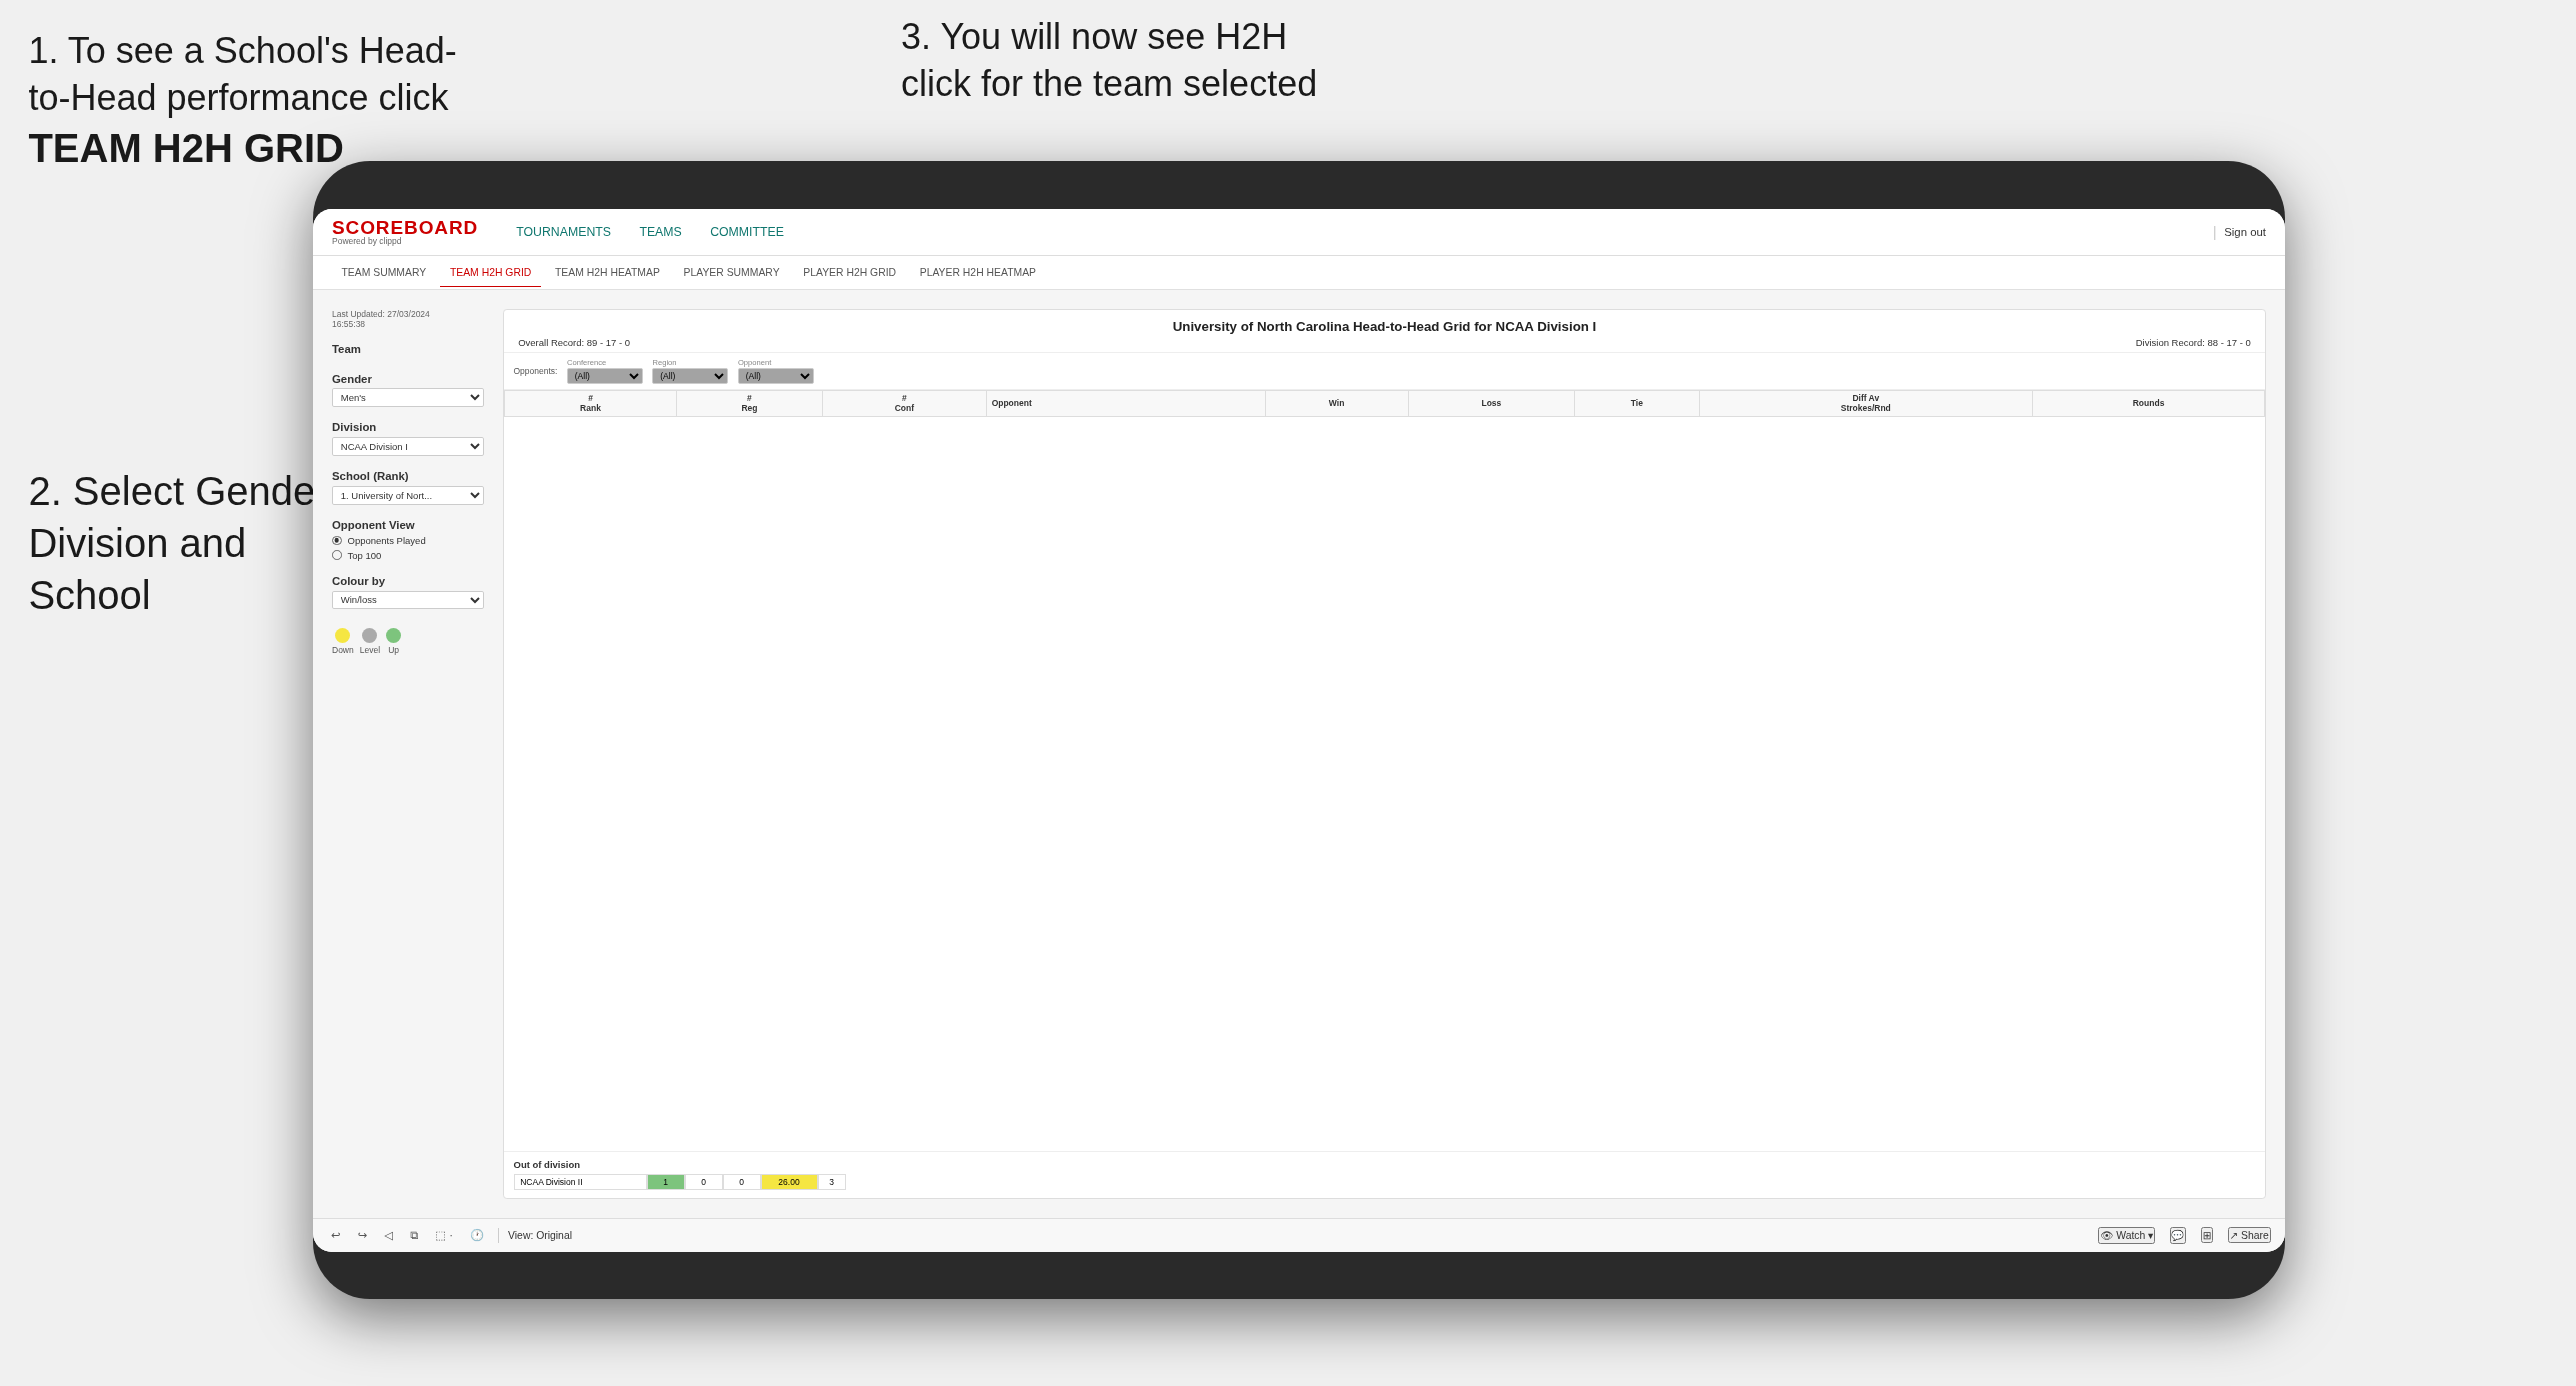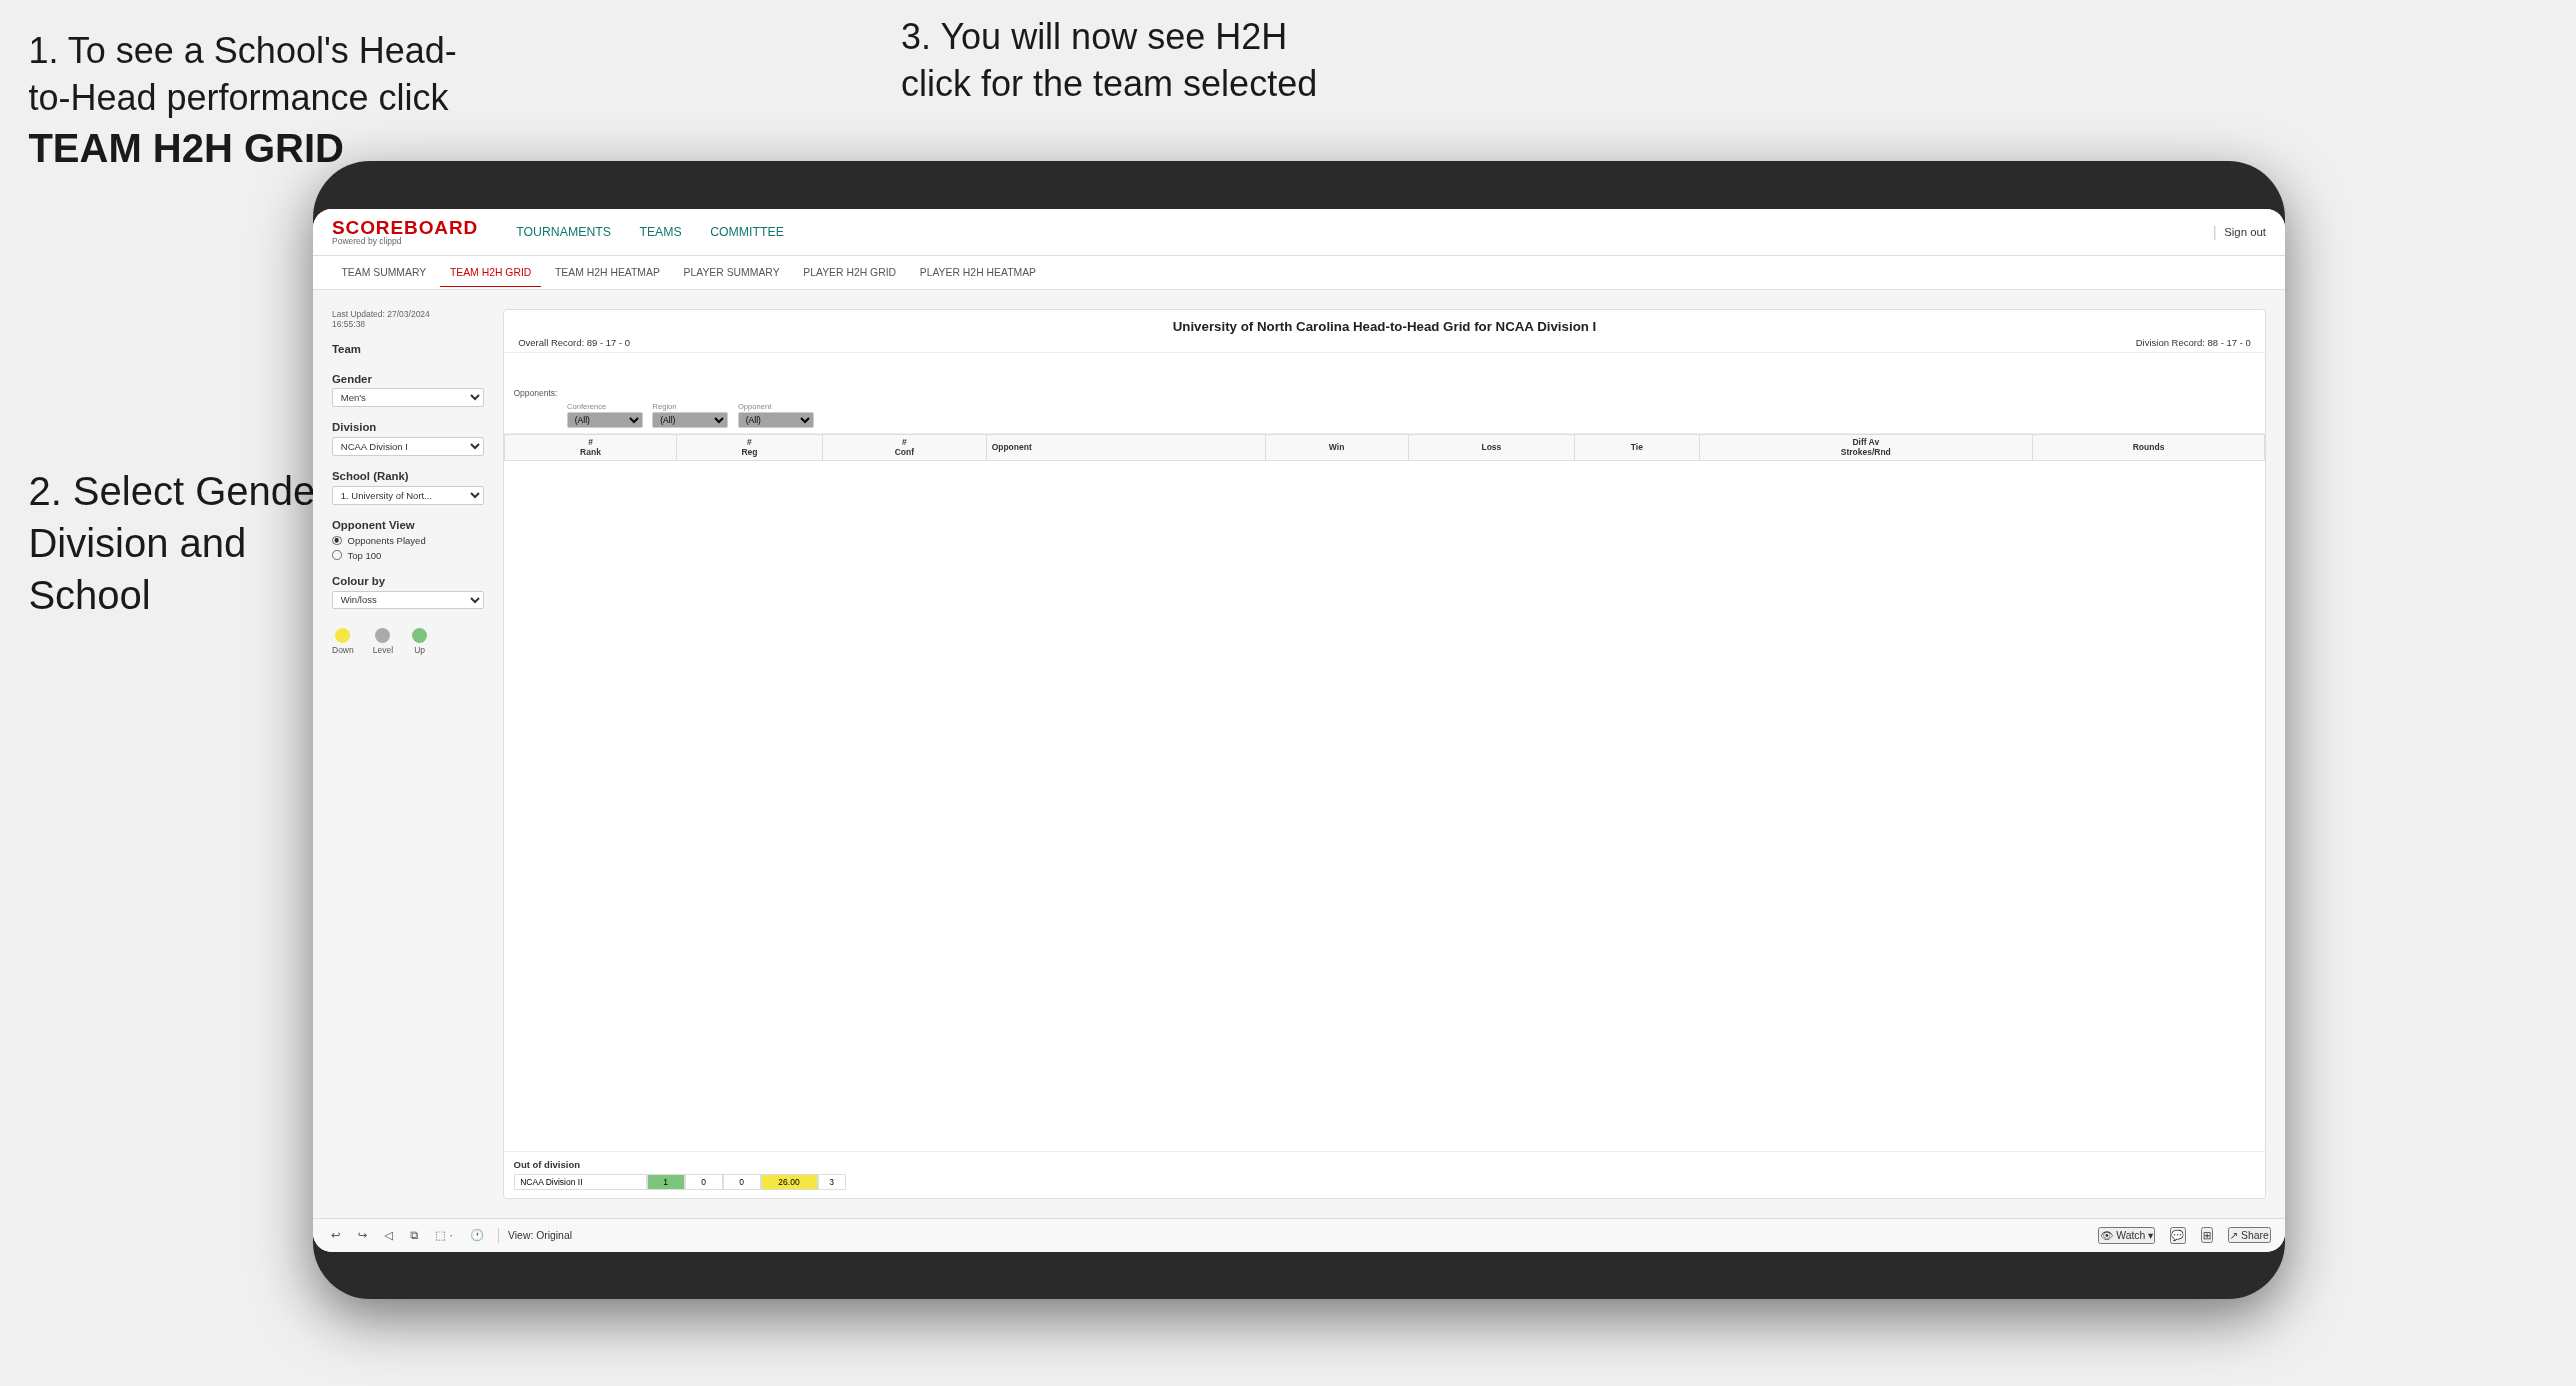--- a/index.html
+++ b/index.html
@@ -223,21 +223,21 @@
       height: 4.7px;
       background: #333;
       border-radius: 50%;
       top: 50%;
       left: 50%;
       transform: translate(-50%, -50%);
     }
 
     .colour-legend {
       display: flex;
-      gap: 19px;
+      gap: 6px;
       align-items: center;
       margin-top: 4.7px;
     }
 
     .colour-dot {
       width: 15px;
       height: 15px;
       border-radius: 50%;
     }
 
@@ -284,21 +284,20 @@
       padding: 4.7px 9.5px;
       border-bottom: 0.9px solid #eee;
       align-items: center;
       flex-shrink: 0;
     }
 
     .filter-group {
       display: flex;
       flex-direction: column;
       gap: 0.9px;
-      margin-top: 44px;
     }
 
     .filter-label {
       font-size: 7.6px;
       color: #888;
     }
 
     .filter-select {
       font-size: 8.5px;
       padding: 0.9px 2.8px;

